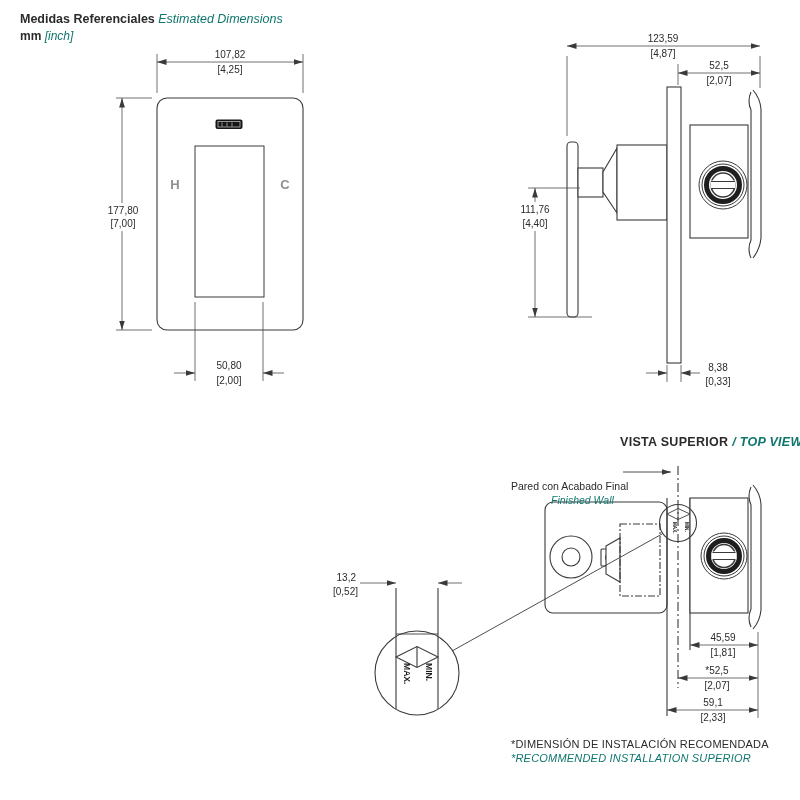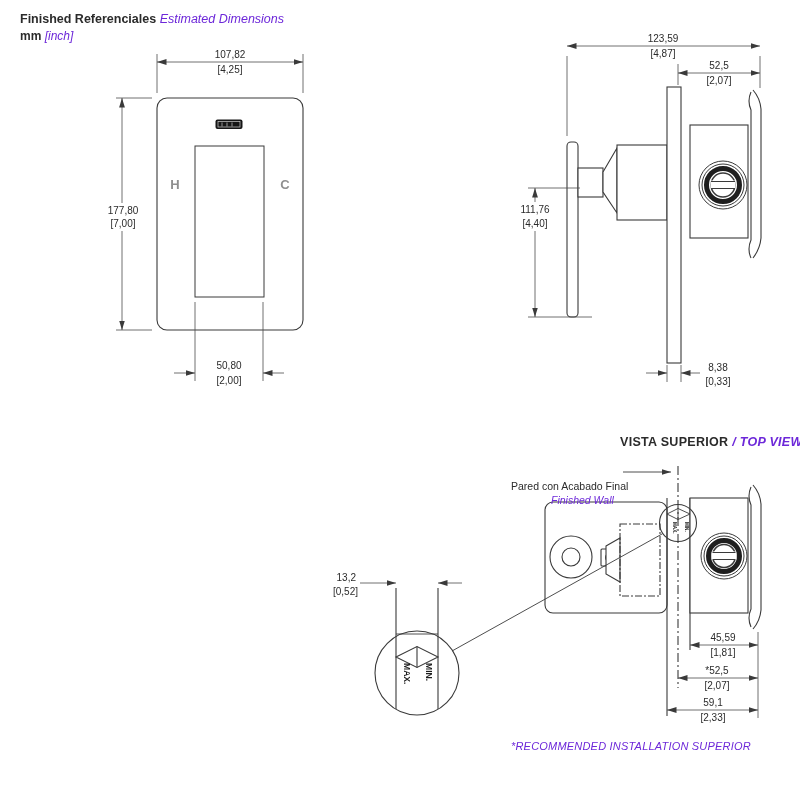--- a/index.html
+++ b/index.html
@@ -2,21 +2,21 @@
 <html><head>
 <meta charset="utf-8">
 <style>
   html,body{margin:0;padding:0;background:#ffffff;}
   #stage{position:relative;width:800px;height:800px;background:#fff;overflow:hidden;
          font-family:"Liberation Sans",sans-serif;}
   svg{position:absolute;left:0;top:0;}
   svg text{font-family:"Liberation Sans",sans-serif;fill:#2b2b2b;}
   .ovl{position:absolute;white-space:nowrap;}
   .es{color:#2b2b2b;}
-  .en{color:#6d28d9;font-style:italic;}
+  .en{color:#0f766e;font-style:italic;}
   .b{font-weight:bold;}
   .hdr1{font-size:12.5px;}
   .hdr2{font-size:12px;}
   .vh{font-size:12.5px;letter-spacing:.3px;}
   .lbl{font-size:10.5px;}
   .ri{font-size:11.5px;letter-spacing:.2px;}
   .ri-row{display:flex;gap:10px;}
   .ri-code{width:26px;}
   .foot{font-size:11px;letter-spacing:.2px;}
   .dim{font-size:10px;fill:#2b2b2b;}
@@ -204,36 +204,37 @@
     <text class="dim" x="358" y="595" text-anchor="end">[0,52]</text>
     <text class="dim" x="723" y="641" text-anchor="middle">45,59</text>
     <text class="dim" x="723" y="656" text-anchor="middle">[1,81]</text>
     <text class="dim" x="717" y="674" text-anchor="middle">*52,5</text>
     <text class="dim" x="717" y="689" text-anchor="middle">[2,07]</text>
     <text class="dim" x="713" y="706" text-anchor="middle">59,1</text>
     <text class="dim" x="713" y="721" text-anchor="middle">[2,33]</text>
   </svg>
 
   <div class="ovl hdr1" style="left:20px;top:12px;">
-    <span class="es b">Finished Referenciales</span>
+    <span class="es b">Medidas Referenciales</span>
     <span class="en">Estimated Dimensions</span>
   </div>
   <div class="ovl hdr2" style="left:20px;top:29px;">
     <span class="es b">mm</span>
     <span class="en">[inch]</span>
   </div>
 
   <div class="ovl vh" style="left:620px;top:435px;">
     <span class="es b">VISTA SUPERIOR</span>
     <span class="en b">/ TOP VIEW</span>
   </div>
 
   <div class="ovl lbl" style="left:511px;top:480px;">
     <div class="es">Pared con Acabado Final</div>
     <div class="en" style="margin-top:2px;margin-left:40px;">Finished Wall</div>
   </div>
 
 
   <div class="ovl foot" style="left:511px;top:738px;">
+    <div class="es">*DIMENSIÓN DE INSTALACIÓN RECOMENDADA</div>
     <div class="en" style="margin-top:2px;">*RECOMMENDED INSTALLATION SUPERIOR</div>
   </div>
 
 </div>
 
 </body></html>

